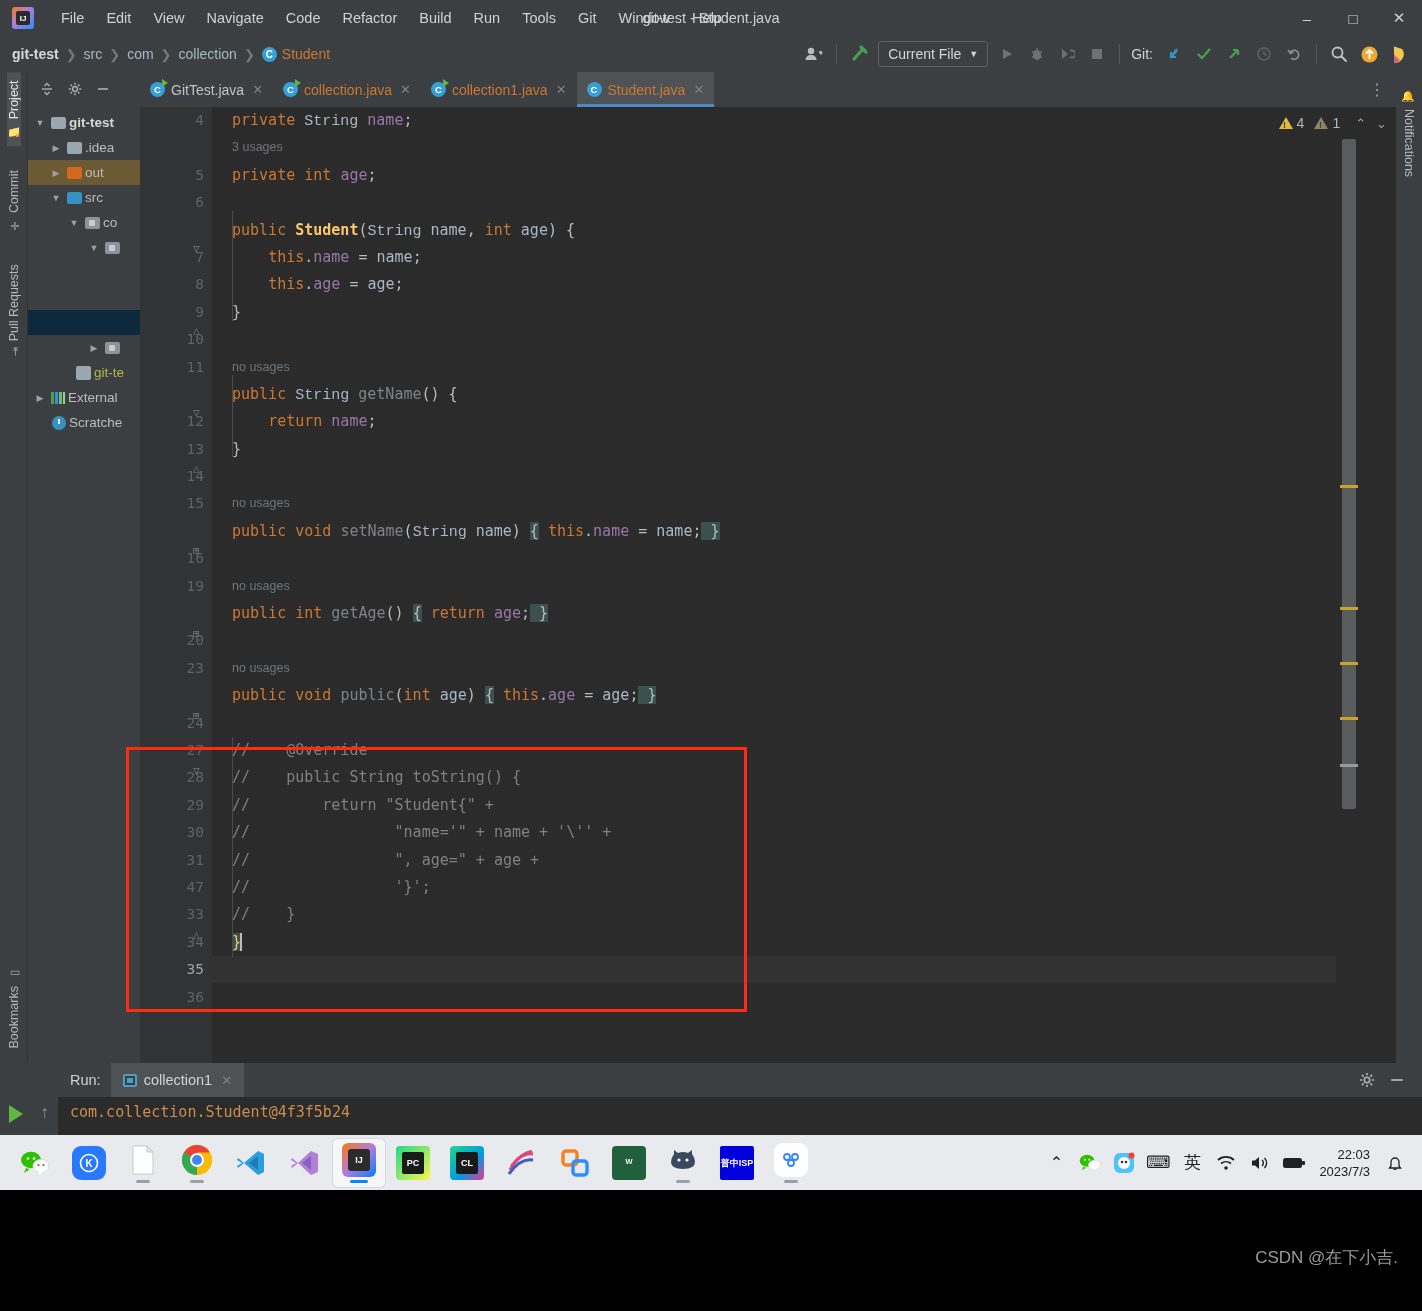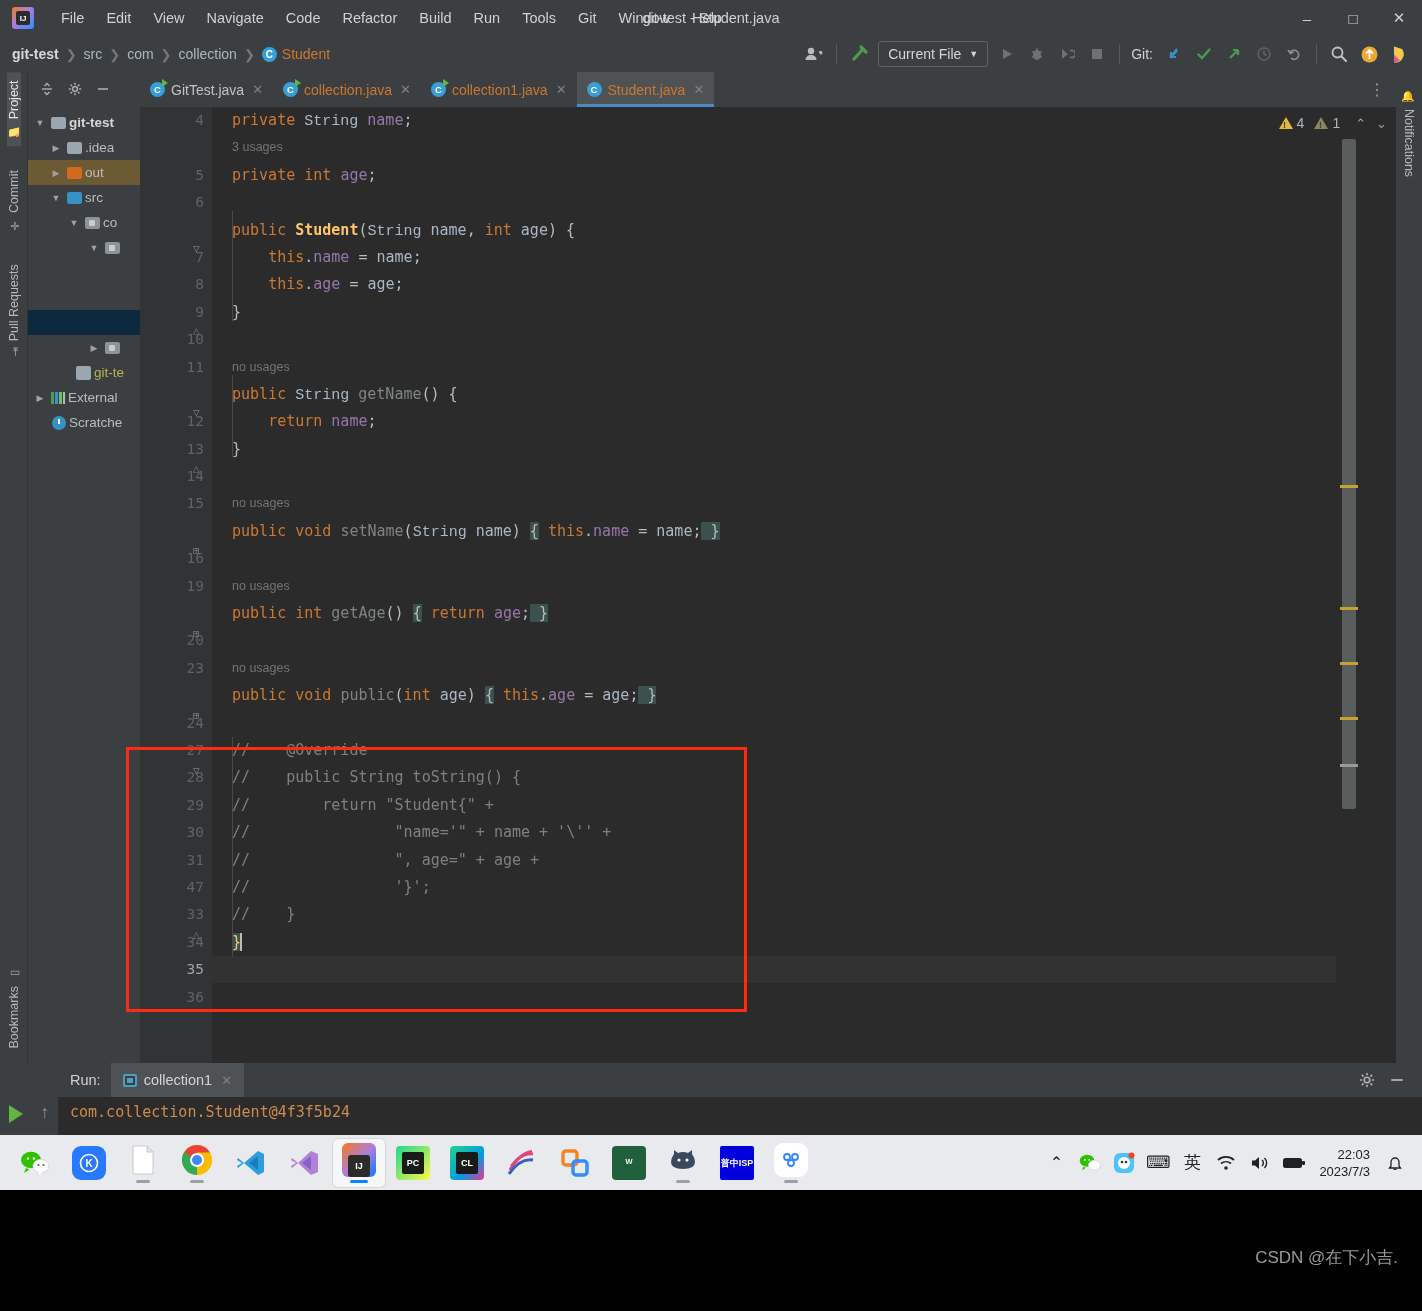--- a/index.html
+++ b/index.html
@@ -725,21 +725,21 @@
       <div class="tbapp">
         <div class="tbico" style="background:transparent;">
           <svg width="30" height="30" viewBox="0 0 30 30">
               <path d="M21 3 L8 15 L2 10 L1 12 L6 15 L1 18 L2 20 L8 15 L21 27 L28 24 V6 Z" fill="#b180d7"></path>
               <path d="M21 8 L12 15 L21 22 Z" fill="#8661c5"></path>
             </svg>
         </div>
       </div>
 
       <div class="tbapp activebg">
-        <div class="tbico" style="background:linear-gradient(135deg,#f97a12,#b07ddb 50%,#087cfa);border-radius:6px;align-items:flex-end;">
+        <div class="tbico" style="background:linear-gradient(135deg,#f97a12,#b07ddb 50%,#087cfa);border-radius:6px;">
           <span style="display:block;width:22px;height:22px;background:#2b2b2b;border-radius:3px;display:flex;align-items:center;justify-content:center;font-size:9px;color:#fff;">IJ</span>
         </div>
         <div class="dot blue"></div>
       </div>
 
       <div class="tbapp">
         <div class="tbico" style="background:linear-gradient(135deg,#21d789,#fcf84a);border-radius:4px;">
           <span style="display:flex;align-items:center;justify-content:center;width:22px;height:22px;background:#1a1a1a;border-radius:2px;font-size:9px;color:#fff;">PC</span>
         </div>
       </div>

